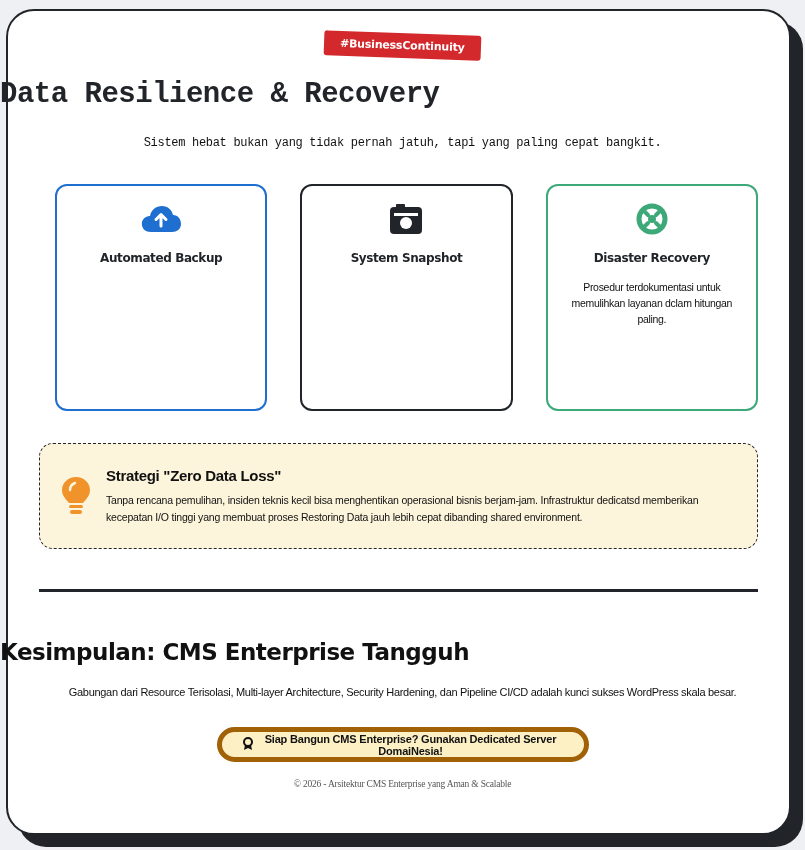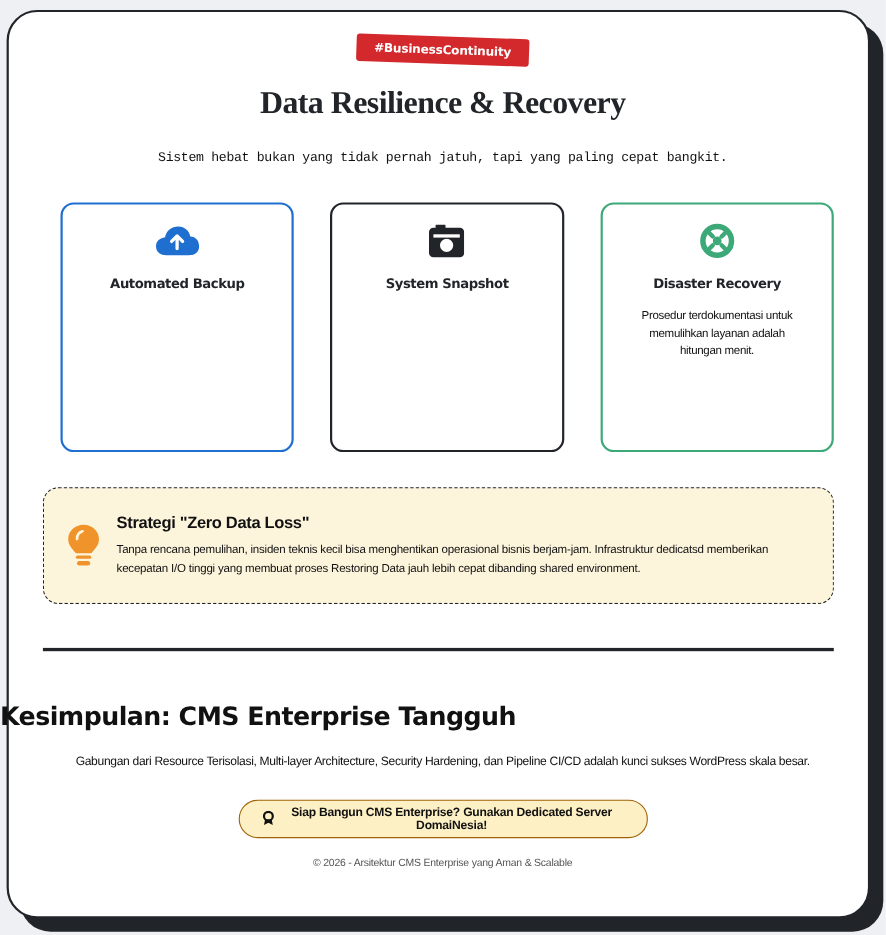--- a/index.html
+++ b/index.html
@@ -14,22 +14,22 @@
 
   .tag-wrap { position: absolute; left: 0; right: 0; top: 33px; text-align: center; }
   .tag {
     display: inline-block; background: #d3292c; color: #fff;
     font-family: "DejaVu Sans", sans-serif; font-size: 11px; font-weight: bold;
     padding: 6px 16px; border-radius: 3px; transform: rotate(2deg);
     letter-spacing: -0.2px;
   }
 
   .main-title {
-    position: absolute; left: 0; right: 0; top: 78px; text-align: center;
-    font-family: Liberation Serif, serif; font-size: 29px; font-weight: bold;
+    position: absolute; left: 0; right: 0; top: 78px; text-align: left;
+    font-family: Liberation Mono, monospace; font-size: 29px; font-weight: bold;
     color: #212529; letter-spacing: -0.5px;
   }
   .subtitle {
     position: absolute; left: 0; right: 0; top: 136px; text-align: center;
     font-family: Liberation Mono, monospace; font-size: 12px; color: #111;
     letter-spacing: -0.3px;
   }
 
   .cards { position: absolute; top: 184px; left: 39px; width: 719px; display: flex; gap: 17px; }
   .card {
@@ -76,28 +76,28 @@
     letter-spacing: -0.5px;
   }
   .conc-text {
     position: absolute; left: 0; right: 0; top: 686px; text-align: center;
     font-family: "Liberation Sans", sans-serif; font-size: 11px; color: #111; letter-spacing: -0.3px;
   }
 
   .cta-wrap { position: absolute; left: 0; right: 0; top: 727px; text-align: center; }
   .cta {
     display: inline-flex; align-items: center; gap: 4px;
-    background: #fdf0c4; border: 1px solid #a16207; border-radius: 18px;
+    background: #fdf0c4; border: 5px solid #a16207; border-radius: 18px;
     padding: 0 20px; height: 35px; width: 372px; justify-content: center;
     font-family: "Liberation Sans", sans-serif; font-size: 11px; font-weight: bold; color: #111;
     letter-spacing: -0.2px; cursor: pointer;
   }
   .footer {
     position: absolute; left: 0; right: 0; top: 779px; text-align: center;
-    font-family: Liberation Sans, sans-serif; font-size: 9.5px; color: #555; letter-spacing: -0.2px;
+    font-family: Liberation Serif, serif; font-size: 9.5px; color: #555; letter-spacing: -0.2px;
   }
 </style>
 </head>
 <body>
 
 <div class="frame"></div>
 
 <div class="tag-wrap">
   <span class="tag">#BusinessContinuity</span>
 </div>
@@ -130,21 +130,21 @@
 
   <div class="card green">
     <div class="icon">
       <svg width="34" height="34" viewBox="0 0 34 34">
         <circle cx="17" cy="17" r="13" fill="none" stroke="#3da878" stroke-width="5"></circle>
         <circle cx="17" cy="17" r="4" fill="#3da878"></circle>
         <path d="M8 8 L13 13 M26 8 L21 13 M8 26 L13 21 M26 26 L21 21" stroke="#3da878" stroke-width="4" stroke-linecap="round"></path>
       </svg>
     </div>
     <h3>Disaster Recovery</h3>
-    <p>Prosedur terdokumentasi untuk memulihkan layanan adalah hitungan menit.</p>
+    <p>Prosedur terdokumentasi untuk memulihkan layanan dclam hitungan paling.</p>
   </div>
 </div>
 
 <div class="tip">
   <div class="icon">
     <svg width="30" height="40" viewBox="0 0 30 40">
       <path d="M15 1 C7 1 1 7 1 14 C1 20 5 23 8 27 L22 27 C25 23 29 20 29 14 C29 7 23 1 15 1 Z" fill="#f0932b"></path>
       <path d="M9 14 C9 10 11 8 14 7" stroke="#fdf4dc" stroke-width="2.5" fill="none" stroke-linecap="round"></path>
       <rect x="8" y="29" width="14" height="3" rx="1.5" fill="#f0932b"></rect>
       <rect x="9" y="34" width="12" height="4" rx="2" fill="#f0932b"></rect>

